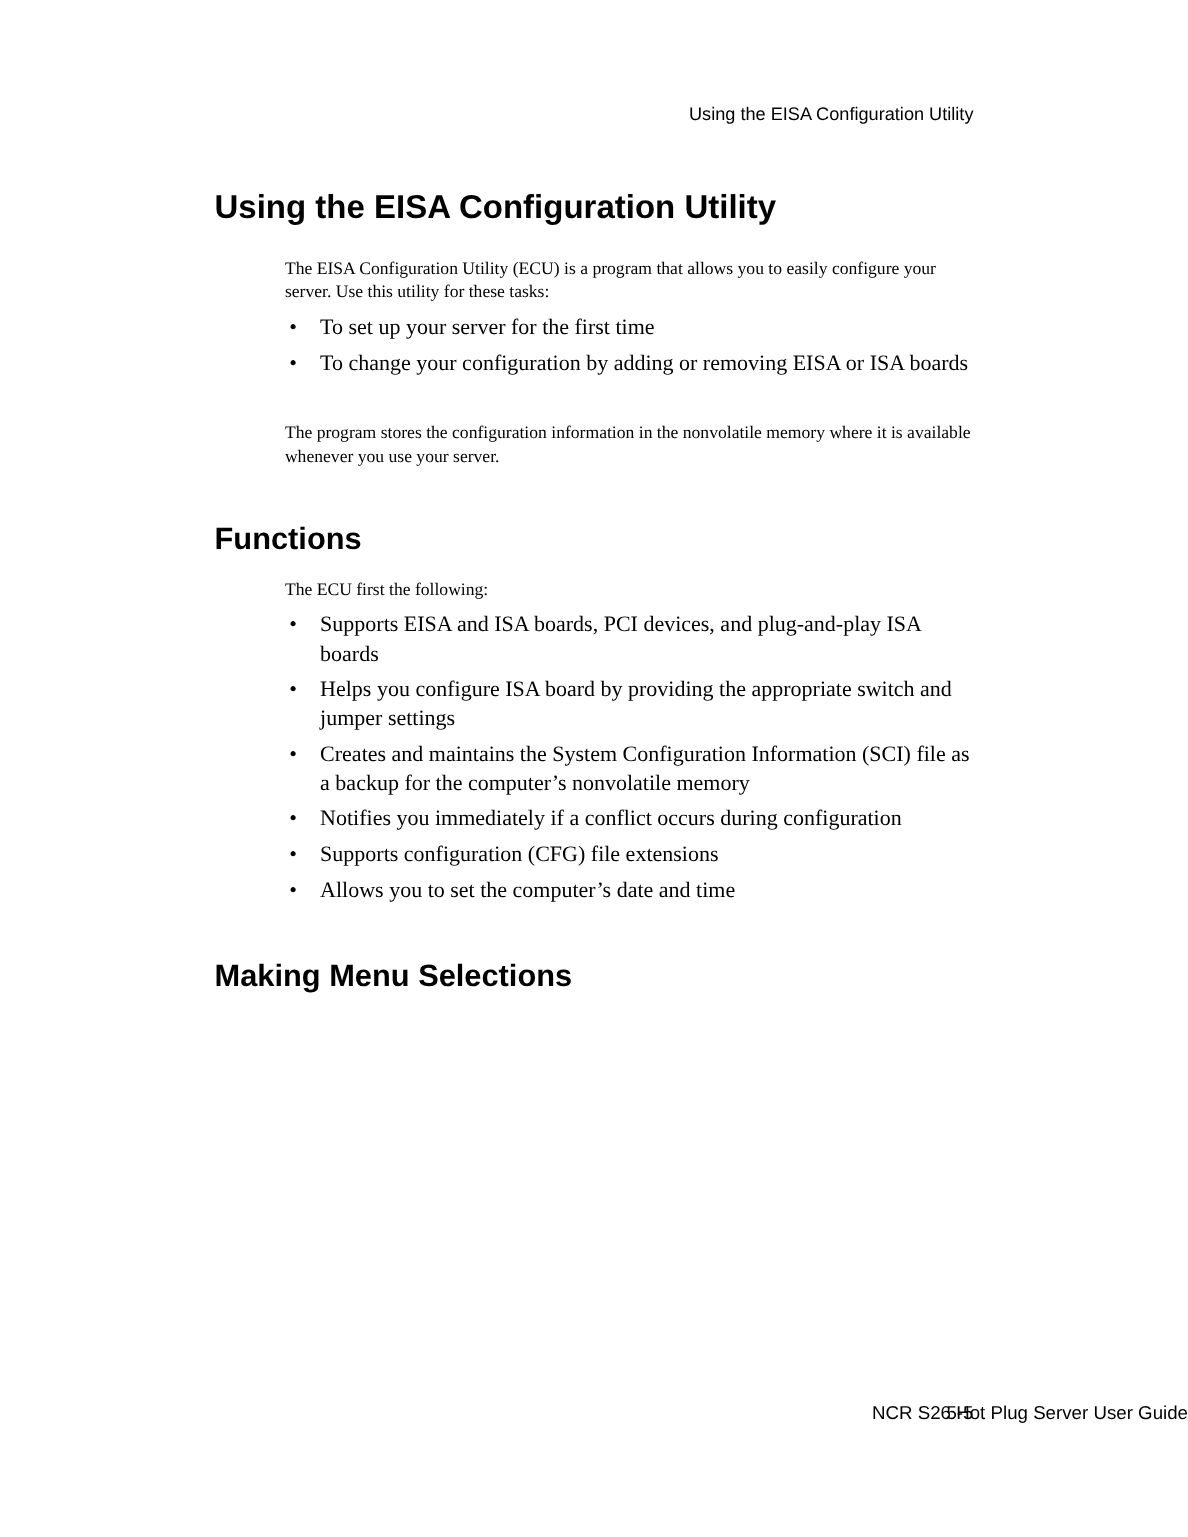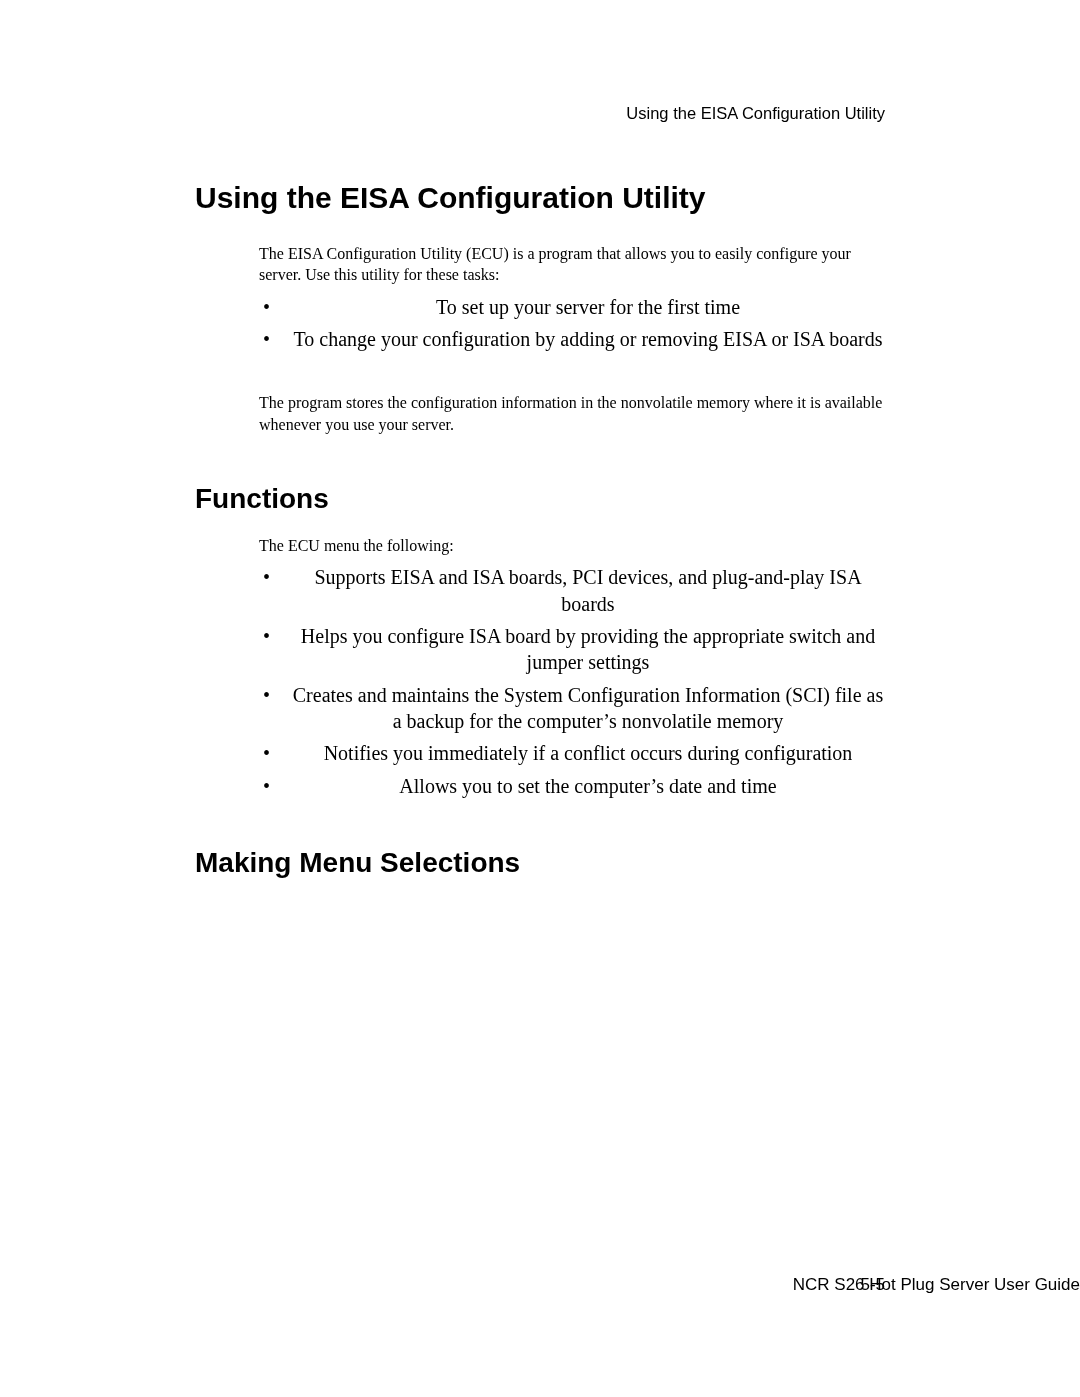--- a/index.html
+++ b/index.html
@@ -8,22 +8,21 @@
       box-sizing: border-box;
     }
     body {
       width: 1080px;
       height: 1397px;
       background: #ffffff;
       font-family: 'Times New Roman', Times, serif;
       position: relative;
     }
     .page {
-      padding: 76px 195px 0 195px;
-      margin-top: 28px;
+      padding: 95px 195px 0 195px;
     }
     .running-header {
       font-family: Arial, Helvetica, sans-serif;
       font-size: 16.5px;
       text-align: right;
       margin-bottom: 58px;
       color: #000;
     }
     .main-heading {
       font-family: Arial, Helvetica, sans-serif;
@@ -49,21 +48,20 @@
       margin-top: 2px;
       margin-bottom: 0;
     }
     ul.bullets li {
       font-size: 20px;
       line-height: 1.32;
       color: #000;
       position: relative;
       padding-left: 32px;
       margin-bottom: 6px;
-      text-align: center;
     }
     ul.bullets li::before {
       content: "•";
       position: absolute;
       left: 4px;
       top: 0;
       font-size: 20px;
     }
     .sub-heading {
       font-family: Arial, Helvetica, sans-serif;
@@ -107,26 +105,27 @@
     <ul class="bullets">
       <li>To set up your server for the first time</li>
       <li>To change your configuration by adding or removing EISA or ISA boards</li>
     </ul>
     <p class="body-text after-list">The program stores the configuration information in the nonvolatile memory where it is available whenever you use your server.</p>
   </div>
 
   <h2 class="sub-heading">Functions</h2>
 
   <div class="body-block">
-    <p class="body-text">The ECU menu the following:</p>
+    <p class="body-text">The ECU first the following:</p>
     <ul class="bullets">
       <li>Supports EISA and ISA boards, PCI devices, and plug-and-play ISA boards</li>
       <li>Helps you configure ISA board by providing the appropriate switch and jumper settings</li>
       <li>Creates and maintains the System Configuration Information (SCI) file as a backup for the computer’s nonvolatile memory</li>
       <li>Notifies you immediately if a conflict occurs during configuration</li>
+      <li>Supports configuration (CFG) file extensions</li>
       <li>Allows you to set the computer’s date and time</li>
     </ul>
   </div>
 
   <h2 class="sub-heading">Making Menu Selections</h2>
 
 
 </div>
 
 <div class="footer">

